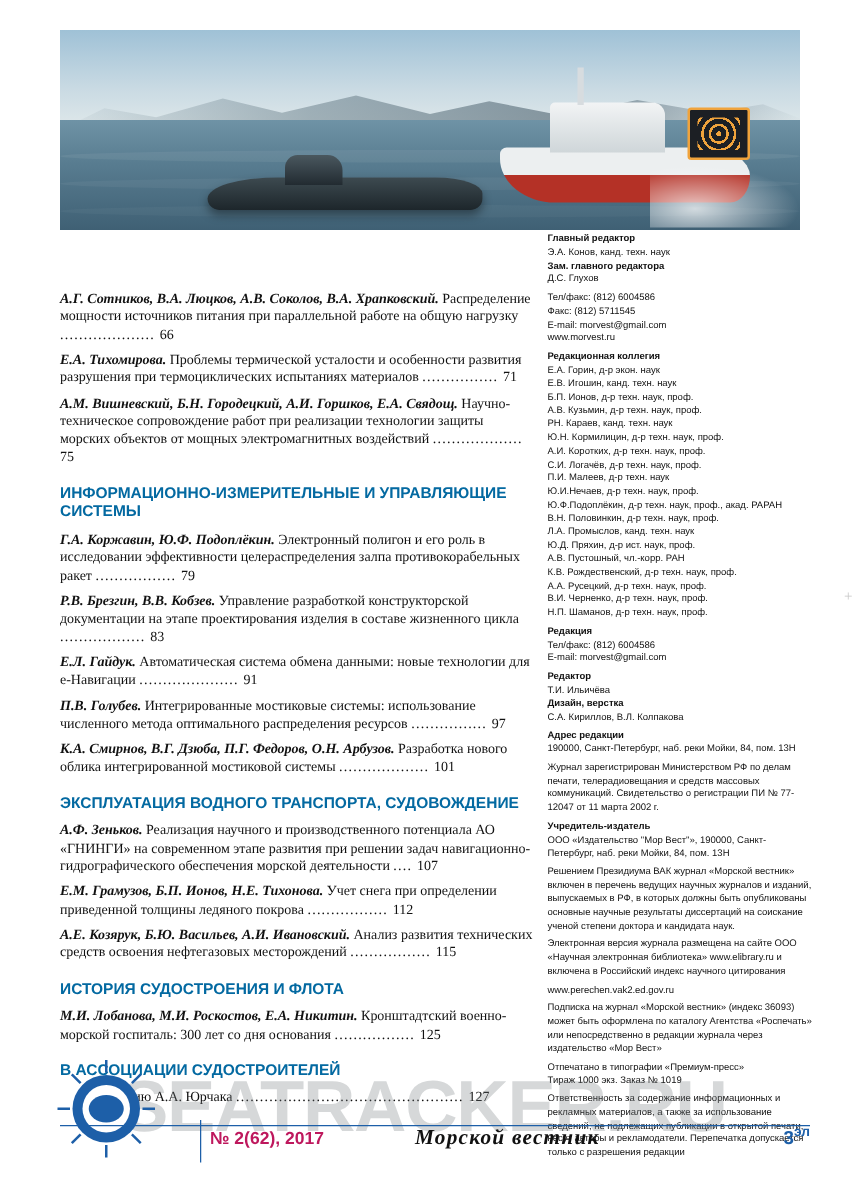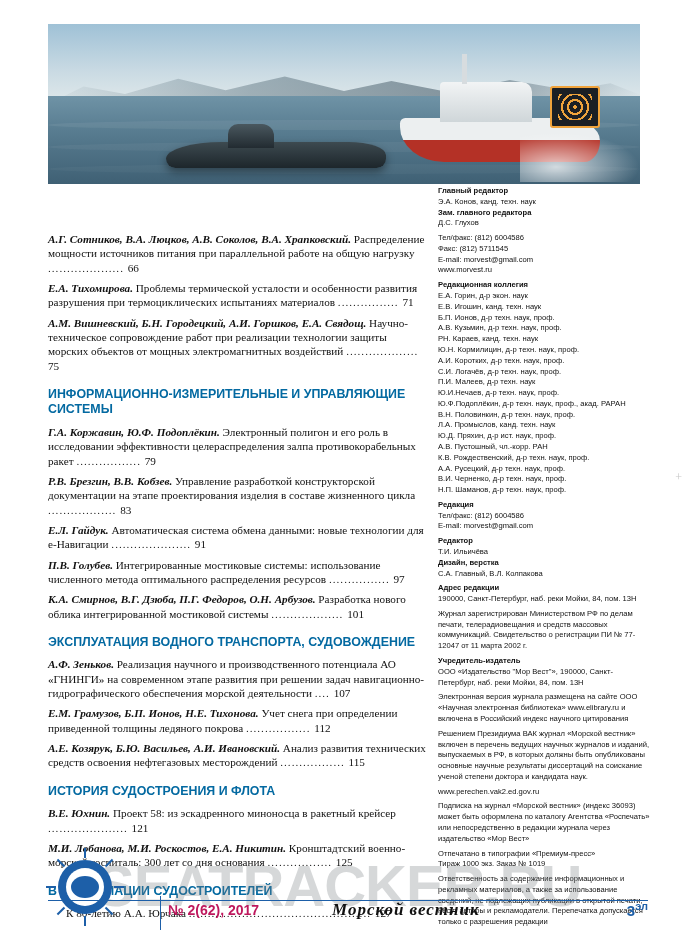--- a/index.html
+++ b/index.html
@@ -244,26 +244,20 @@
       <span class="page-num">112</span>
     </div>
     <div class="entry">
       <span class="authors">А.Е. Козярук, Б.Ю. Васильев, А.И. Ивановский.</span>
       <span class="title">Анализ развития технических средств освоения нефтегазовых месторождений</span>
       <span class="dots"> ................. </span>
       <span class="page-num">115</span>
     </div>
 
     <div class="section-head">ИСТОРИЯ СУДОСТРОЕНИЯ И ФЛОТА</div>
-    <div class="entry">
-      <span class="authors">В.Е. Юхнин.</span>
-      <span class="title">Проект 58: из эскадренного миноносца в ракетный крейсер</span>
-      <span class="dots"> ..................... </span>
-      <span class="page-num">121</span>
-    </div>
     <div class="entry">
       <span class="authors">М.И. Лобанова, М.И. Роскостов, Е.А. Никитин.</span>
       <span class="title">Кронштадтский военно-морской госпиталь: 300 лет со дня основания</span>
       <span class="dots"> ................. </span>
       <span class="page-num">125</span>
     </div>
 
     <div class="section-head">В АССОЦИАЦИИ СУДОСТРОИТЕЛЕЙ</div>
     <div class="entry" style="padding-left:18px">
       <span class="title">К 80-летию А.А. Юрчака</span>
@@ -303,32 +297,32 @@
     <div>В.И. Черненко, д-р техн. наук, проф.</div>
     <div class="blk">Н.П. Шаманов, д-р техн. наук, проф.</div>
 
     <div class="hd">Редакция</div>
     <div>Тел/факс:   (812) 6004586</div>
     <div class="blk">E-mail:       morvest@gmail.com</div>
 
     <div class="hd">Редактор</div>
     <div>Т.И. Ильичёва</div>
     <div class="hd">Дизайн, верстка</div>
-    <div class="blk">С.А. Главный, В.Л. Колпакова</div>
+    <div class="blk">С.А. Кириллов, В.Л. Колпакова</div>
 
     <div class="hd">Адрес редакции</div>
     <div class="blk">190000, Санкт-Петербург, наб. реки Мойки, 84, пом. 13Н</div>
 
     <div class="blk">Журнал зарегистрирован Министерством РФ по делам печати, телерадиовещания и средств массовых коммуникаций. Свидетельство о регистрации ПИ № 77-12047 от 11 марта 2002 г.</div>
 
     <div class="hd">Учредитель-издатель</div>
     <div class="blk">ООО «Издательство "Мор Вест"», 190000, Санкт-Петербург, наб. реки Мойки, 84, пом. 13Н</div>
 
+    <div class="blk">Решением Президиума ВАК журнал «Морской вестник» включен в перечень ведущих научных журналов и изданий, выпускаемых в РФ, в которых должны быть опубликованы основные научные результаты диссертаций на соискание ученой степени доктора и кандидата наук.</div>
     <div class="blk">Электронная версия журнала размещена на сайте ООО «Научная электронная библиотека» www.elibrary.ru и включена в Российский индекс научного цитирования</div>
-    <div class="blk">Решением Президиума ВАК журнал «Морской вестник» включен в перечень ведущих научных журналов и изданий, выпускаемых в РФ, в которых должны быть опубликованы основные научные результаты диссертаций на соискание ученой степени доктора и кандидата наук.</div>
     <div class="blk">www.perechen.vak2.ed.gov.ru</div>
     <div class="blk">Подписка на журнал «Морской вестник» (индекс 36093) может быть оформлена по каталогу Агентства «Роспечать» или непосредственно в редакции журнала через издательство «Мор Вест»</div>
     <div>Отпечатано в типографии «Премиум-пресс»</div>
     <div class="blk">Тираж 1000 экз. Заказ № 1019</div>
     <div class="blk">Ответственность за содержание информационных и рекламных материалов, а также за использование сведений, не подлежащих публикации в открытой печати, несут авторы и рекламодатели. Перепечатка допускается только с разрешения редакции</div>
   </div>
 
   <div class="plusmark">+</div>
 
   <div class="watermark">SEATRACKER.RU</div>

